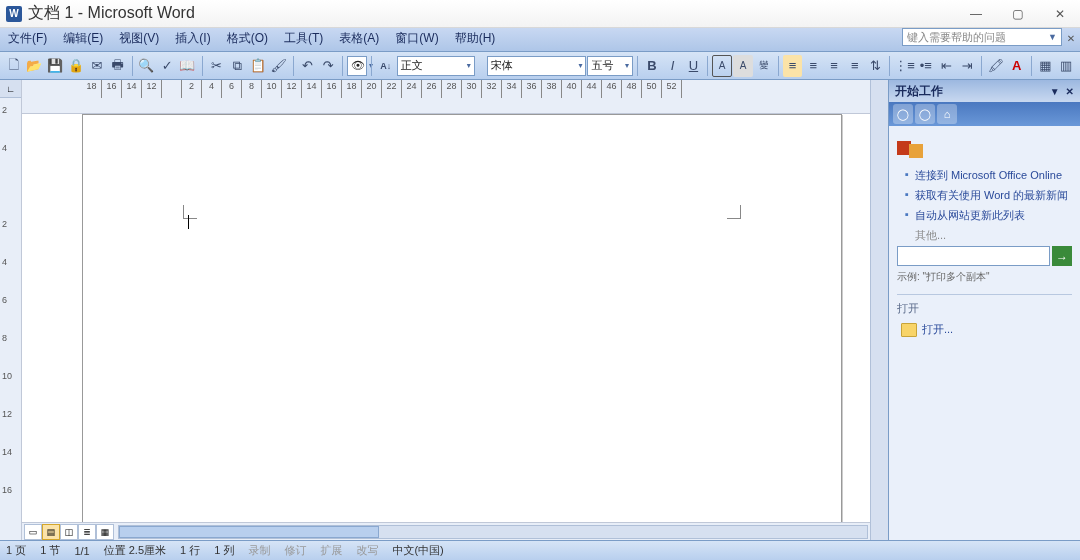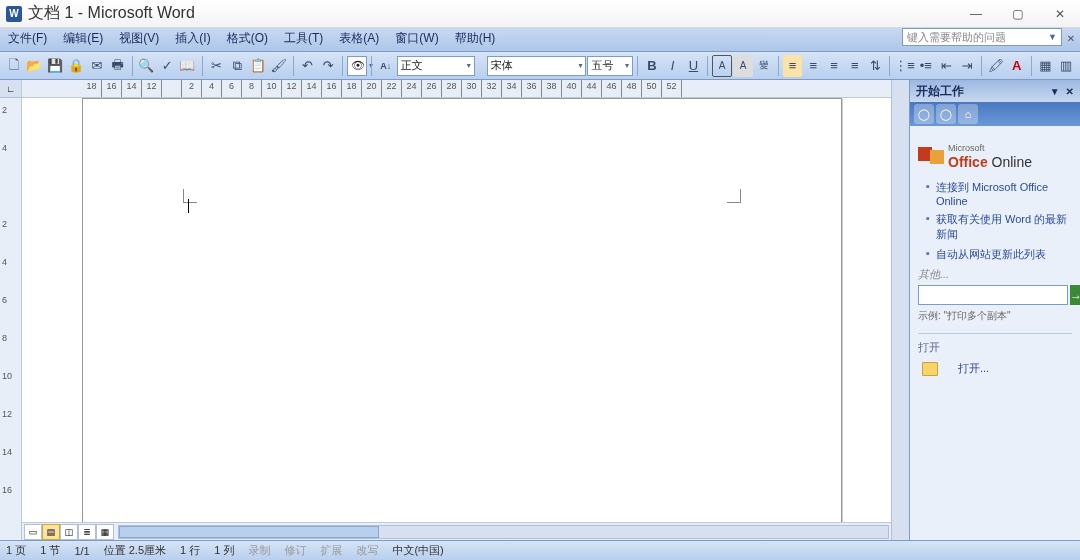--- a/index.html
+++ b/index.html
@@ -14,49 +14,49 @@
 .helpbox { margin-left:auto; width:160px; height:18px; border:1px solid #7a9cc6; background:#fff; color:#888; font-size:11px; padding:1px 4px; display:flex; align-items:center;}
 .helpbox .dd { margin-left:auto; font-size:9px; color:#4a6aa0;}
 .toolbar { height: 28px; background: linear-gradient(#d6e4f6,#b8cfee); display:flex; align-items:center; padding: 2px 4px; gap:1px; border-bottom:1px solid #7a9cc6;}
 .tbtn { width:22px; height:22px; display:flex; align-items:center; justify-content:center; font-size:13px; color:#3a4a6a; cursor:pointer; border-radius:2px;}
 .sep { width:1px; height:20px; background:#8aa8d0; margin:0 3px;}
 .combo { height:20px; border:1px solid #7a9cc6; background:#fff; display:flex; align-items:center; padding:0 3px; font-size:11px; color:#222;}
 .combo .arr { margin-left:4px; font-size:8px; color:#4a6aa0;}
 .main { display:flex; height: calc(560px - 28px - 24px - 28px - 20px); }
 .vruler { width:22px; background:#e8eef8; border-right:1px solid #c0c8d8; position:relative;}
 .docarea { flex:1; display:flex; flex-direction:column; background:#fff; position:relative;}
-.hruler-wrap { height:18px; background:#e8eef8; border-bottom:1px solid #c0c8d8; position:relative; overflow:hidden;}
+.hruler-wrap { height:34px; background:#e8eef8; border-bottom:1px solid #c0c8d8; position:relative; overflow:hidden;}
 .hruler { position:absolute; left:60px; right:0; height:18px; display:flex; font-size:9px; color:#555;}
 .hruler .tick { width:20px; border-right:1px solid #888; display:flex; align-items:flex-start; justify-content:center; padding-top:1px;}
 .canvas-wrap { flex:1; background:#fff; overflow:auto; position:relative;}
 .page { position:absolute; left:60px; top:0px; width:760px; height:900px; background:#fff; border:1px solid #999; box-shadow:1px 1px 0 #ccc;}
 .margin-mark { position:absolute; width:14px; height:14px; }
 .margin-mark.tl { left:100px; top:90px; border-left:1px solid #888; border-bottom:1px solid #888;}
 .margin-mark.tr { right:100px; top:90px; border-right:1px solid #888; border-bottom:1px solid #888;}
 .cursor { position:absolute; left:105px; top:100px; width:1px; height:14px; background:#000;}
-.taskpane { width:171px; background:#eaf0fa; border-left:1px solid #7a9cc6; display:flex; flex-direction:column;}
+.taskpane { width:192px; background:#eaf0fa; border-left:1px solid #7a9cc6; display:flex; flex-direction:column;}
 .taskpane .tphead { height:22px; background:linear-gradient(#9cb8e0,#c8d8f0); display:flex; align-items:center; padding:0 6px; color:#1a2b5c; font-weight:bold; font-size:12px;}
 .taskpane .tphead .tpclose { margin-left:auto; display:flex; gap:6px; font-size:10px;}
 .tpnav { height:24px; background:linear-gradient(#4a78c0,#6a98d8); display:flex; align-items:center; padding:0 4px; gap:2px;}
 .tpnav .nbtn { width:20px; height:20px; display:flex; align-items:center; justify-content:center; background:rgba(255,255,255,0.3); border-radius:3px; color:#fff; font-size:11px;}
 .tpbody { flex:1; padding:8px; font-size:11px; color:#333; overflow:auto;}
 .officelogo { display:flex; align-items:center; gap:4px; margin:4px 0 10px;}
 .officelogo .sq { width:14px; height:14px; display:inline-block;}
 .officelogo .txt { font-size:14px;}
 .officelogo .txt b { color:#c43a1a;}
 .tplink { display:flex; gap:6px; margin:5px 0 5px 8px; color:#2a4a9a; cursor:pointer;}
 .tplink .bullet { color:#4a78c0;}
-.tpmuted { color:#888; font-style:italic;}
+.tpmuted { color:#888; margin-left:18px;}
 .tplabel { margin-top:10px; color:#333;}
 .tpsearch { display:flex; margin-top:3px;}
 .tpsearch input { flex:1; height:20px; border:1px solid #7a9cc6; padding:0 3px; font-size:11px;}
 .tpsearch .go { width:20px; height:20px; background:#3a8a3a; color:#fff; display:flex; align-items:center; justify-content:center; font-size:12px; margin-left:2px;}
 .tpsection { margin-top:10px; border-top:1px solid #b8c8e0; padding-top:6px;}
 .tpsection .sectitle { color:#5a6a8a; font-size:11px; margin-bottom:6px;}
-.tpaction { display:flex; align-items:center; gap:20px; margin:4px 0 4px 4px; color:#2a4a9a; cursor:pointer;}
+.tpaction { display:flex; align-items:center; gap:5px; margin:4px 0 4px 4px; color:#2a4a9a; cursor:pointer;}
 .tpaction .ic { width:16px; height:14px; background:#f8d468; border:1px solid #c8a438; border-radius:1px;}
 .tpaction .ic.doc { background:#fff; border:1px solid #aaa;}
 .vsb { width:18px; background:#d6e0f0; border-left:1px solid #b0c0d8;}
 .viewbar { height:18px; background:#e8eef8; border-top:1px solid #c0c8d8; display:flex; align-items:center; padding:0 2px; gap:0;}
 .viewbtn { width:18px; height:16px; border:1px solid #b0c0d8; background:#fff; display:flex; align-items:center; justify-content:center; font-size:9px; cursor:pointer;}
 .viewbtn.active { background:#fbe3a8; border-color:#d4a62a;}
 .hsb { flex:1; height:14px; background:#d6e0f0; margin-left:4px; border:1px solid #b0c0d8; position:relative;}
 .hsb .thumb { position:absolute; left:0; top:0; width:260px; height:100%; background:#b8cfee; border:1px solid #8aa8d0;}
 .statusbar { height:20px; background:linear-gradient(#d6e4f6,#b8cfee); display:flex; align-items:center; padding:0 6px; font-size:11px; color:#333; gap:14px; border-top:1px solid #7a9cc6;}
 .statusbar .dim { color:#999;}
@@ -233,21 +233,20 @@
     </div>
     <div class="tpnav">
       <div class="nbtn">◯</div>
       <div class="nbtn">◯</div>
       <div class="nbtn">⌂</div>
     </div>
     <div class="tpbody">
       <div class="officelogo">
         <span class="sq" style="background:#c43a1a;"></span>
           <span class="sq" style="background:#e8a23a;margin-left:-6px;margin-top:6px;"></span>
-        <span class="txt"><span style="font-size:9px;color:#666;">Microsoft</span><br><b>Office</b> <span>Online</span></span>
       </div>
       <div class="tplink">
           <span class="bullet">▪</span>
           <span>连接到 Microsoft Office Online</span>
         </div>
       <div class="tplink">
           <span class="bullet">▪</span>
           <span>获取有关使用 Word 的最新新闻</span>
         </div>
       <div class="tplink">

